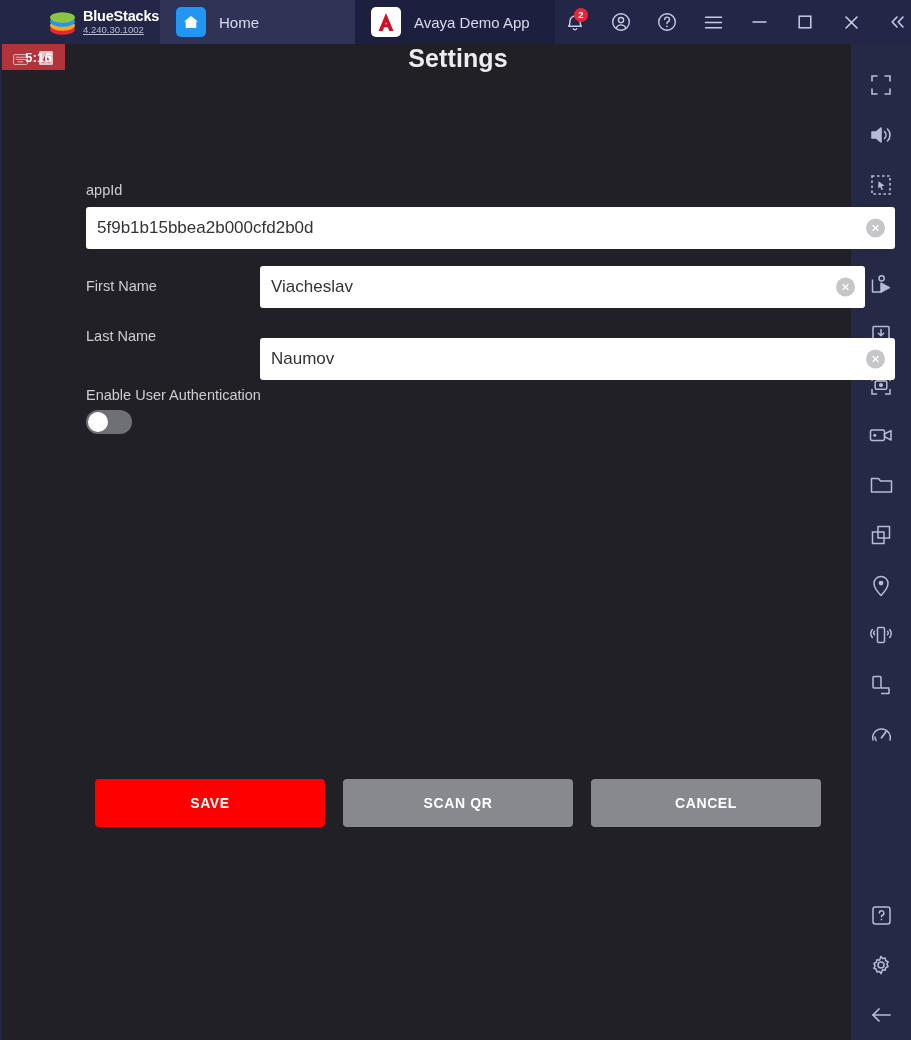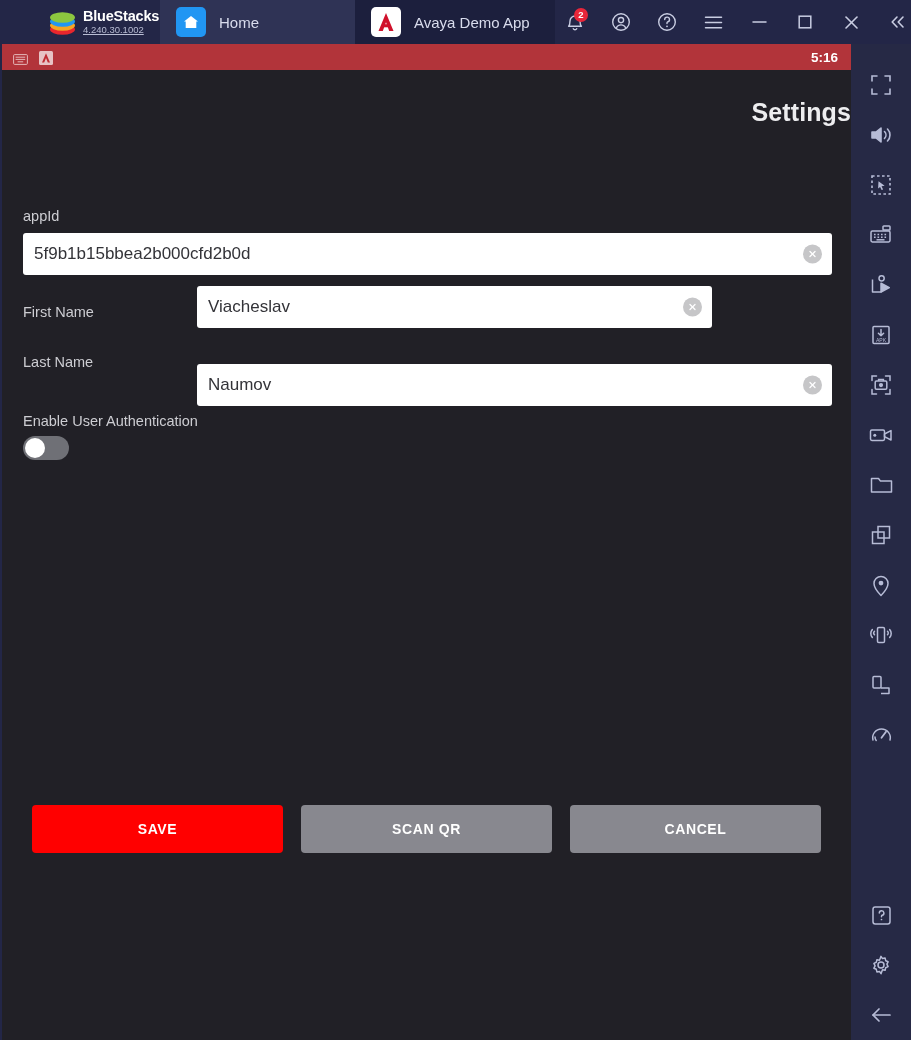--- a/index.html
+++ b/index.html
@@ -63,21 +63,21 @@
     line-height: 1;
   }
 
   
   .body-row { flex: 1 1 auto; display: flex; min-height: 0; }
 
   .emulator {
     width: 851px; flex: 0 0 851px;
     background: #212026;
     border-left: 2px solid #232647;
-    display: flex; flex-direction: column;
+    display: flex; flex-direction: row;
     position: relative;
   }
 
   
   .android-status {
     height: 26px; flex: 0 0 26px;
     background: #b2343a;
     display: flex; align-items: center;
     padding: 0 11px;
     position: relative;
@@ -86,25 +86,24 @@
   .status-ico { width: 15px; height: 13px; opacity: 0.82; }
   .status-clock {
     position: absolute; right: 13px; top: 50%; transform: translateY(-50%);
     color: #ffffff; font-size: 13.5px; font-weight: bold;
   }
 
   
   .app-content { flex: 1 1 auto; position: relative; background: #212026; }
 
   .page-title {
-    text-align: right;
+    text-align: center;
     color: #ededef;
     font-size: 25px; font-weight: bold;
     letter-spacing: 0.1px;
-    margin-top: 28px;
   }
 
   .field-label-top {
     position: absolute; left: 21px; top: 138px;
     color: #cdcdd2; font-size: 14.5px;
   }
 
   .txtfield {
     position: absolute;
     height: 42px;
@@ -119,21 +118,21 @@
   .txtfield .clear-btn {
     position: absolute; right: 10px; top: 50%; transform: translateY(-50%);
     width: 19px; height: 19px; border-radius: 50%;
     background: #c6c6c8;
     display: flex; align-items: center; justify-content: center;
     cursor: pointer;
   }
   .txtfield .clear-btn svg { display: block; }
 
   #f-appid  { left: 21px; top: 163px; width: 809px; }
-  #f-first  { left: 195px; top: 216px; width: 515px; }
+  #f-first  { left: 195px; top: 222px; width: 605px; }
   #f-last   { left: 195px; top: 256px; width: 635px; margin-top: 38px; }
 
   .row-label {
     position: absolute; left: 21px;
     color: #cdcdd2; font-size: 14.5px;
   }
   #lbl-first { top: 234px; }
   #lbl-last  { top: 284px; }
 
   .auth-label {

